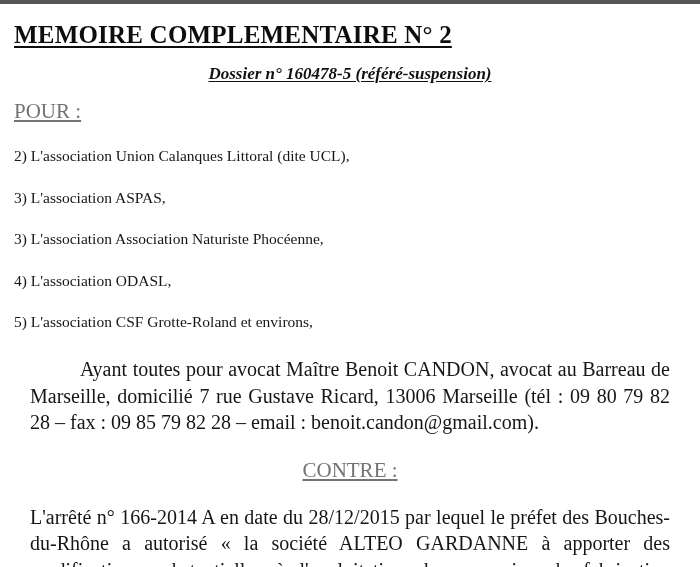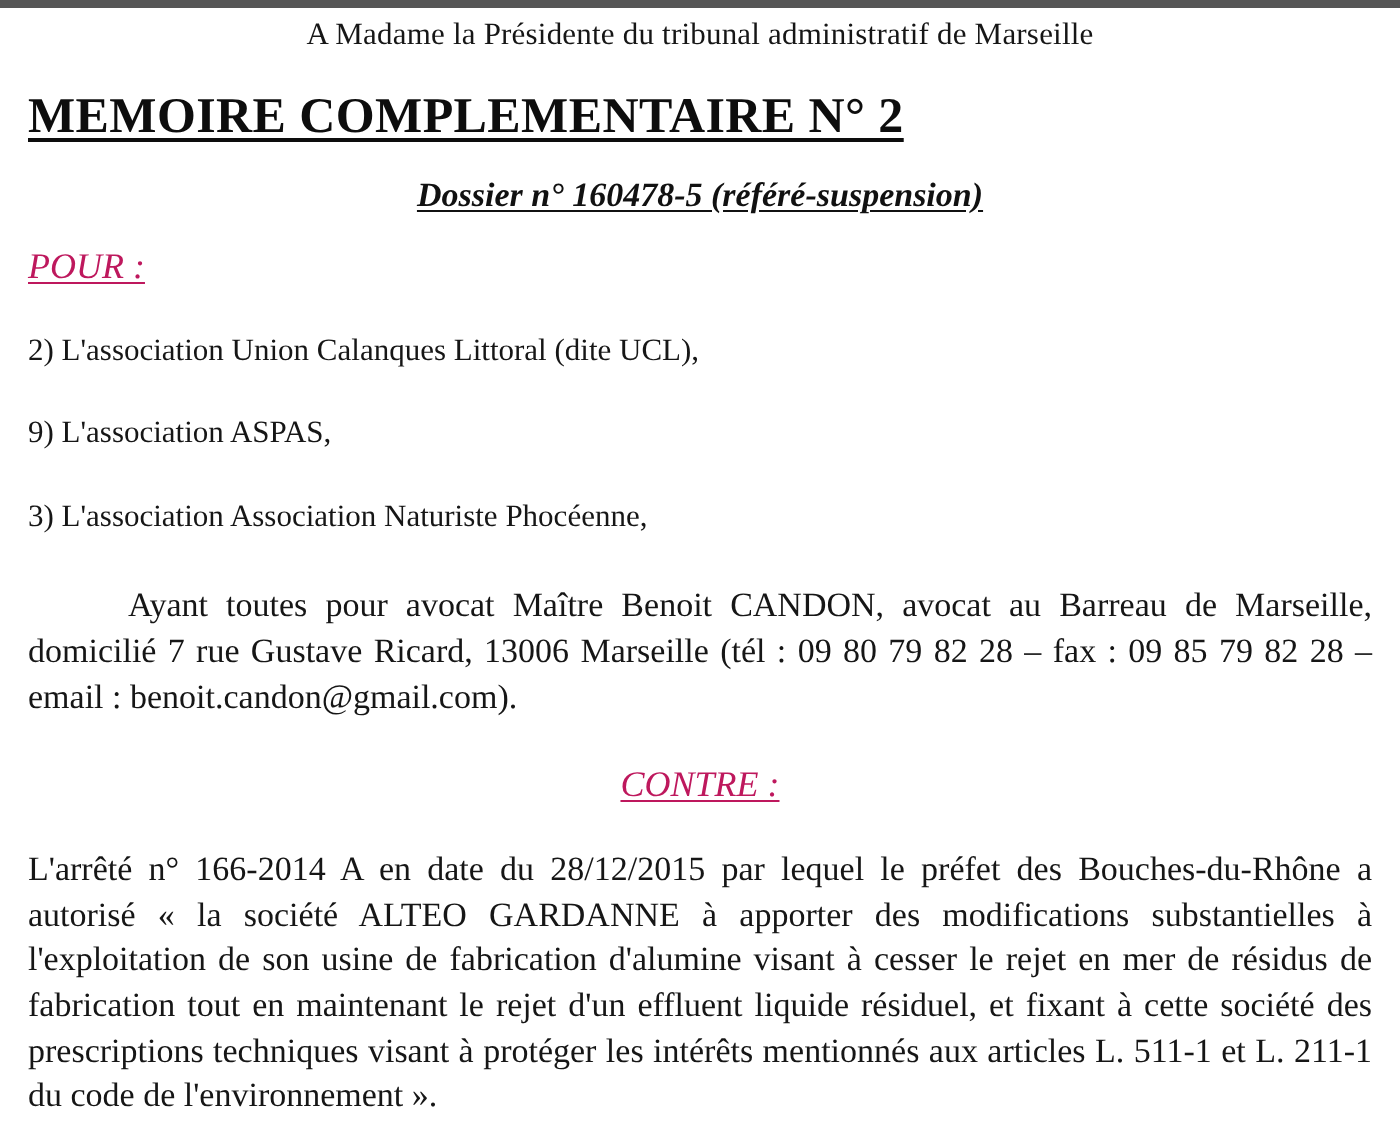--- a/index.html
+++ b/index.html
@@ -58,78 +58,78 @@
     font-style: italic;
     margin-top: 15px;
     color: #111111;
   }
   .doc-subtitle .ul {
     text-decoration: underline;
     text-underline-offset: 2px;
     text-align: right;
   }
   .section-heading {
-    font-size: 18px;
+    font-size: 21px;
     margin-top: 15px;
-    color: #be185d;
-    font-style: italic;
+    color: #737373;
   }
   .section-heading .ul {
     text-decoration: underline;
     text-underline-offset: 2px;
   }
   .party-list {
     margin: 0;
     padding: 0;
     list-style: none;
   }
   .party-item {
     font-size: 15.5px;
     line-height: 1.2;
     margin-top: 23px;
     color: #161616;
   }
   .body-para {
-    font-size: 17px;
+    font-size: 20px;
     line-height: 1.33;
     text-align: justify;
     color: #161616;
-    margin: 0;
+    margin: 16px;
   }
   #advocate-para {
     margin-top: 24px;
     text-indent: 50px;
   }
   #contre-heading {
     margin-top: 22px;
     text-align: center;
   }
   #object-para {
     margin-top: 21px;
   }
 </style>
 </head>
 <body>
 
 <div id="top-bar"></div>
 
 <div id="page">
 
-  <div class="doc-header">A Madame la Présidente du tribunal administratif de Marseille</div>
 
   <div class="doc-title"><span class="ul">MEMOIRE COMPLEMENTAIRE N° 2</span></div>
 
   <div class="doc-subtitle"><span class="ul">Dossier n° 160478-5 (référé-suspension)</span></div>
 
   <div class="section-heading"><span class="ul">POUR :</span></div>
 
   <ul class="party-list">
     <li class="party-item">2) L'association Union Calanques Littoral (dite UCL),</li>
-    <li class="party-item">9) L'association ASPAS,</li>
+    <li class="party-item">3) L'association ASPAS,</li>
     <li class="party-item">3) L'association Association Naturiste Phocéenne,</li>
+    <li class="party-item">4) L'association ODASL,</li>
+    <li class="party-item">5) L'association CSF Grotte-Roland et environs,</li>
   </ul>
 
   <p id="advocate-para" class="body-para">Ayant toutes pour avocat Maître Benoit CANDON, avocat au Barreau de Marseille, domicilié 7 rue Gustave Ricard, 13006 Marseille (tél : 09 80 79 82 28 – fax : 09 85 79 82 28 – email : benoit.candon@gmail.com).</p>
 
   <div id="contre-heading" class="section-heading"><span class="ul">CONTRE :</span></div>
 
   <p id="object-para" class="body-para">L'arrêté n° 166-2014 A en date du 28/12/2015 par lequel le préfet des Bouches-du-Rhône a autorisé « la société ALTEO GARDANNE à apporter des modifications substantielles à l'exploitation de son usine de fabrication d'alumine visant à cesser le rejet en mer de résidus de fabrication tout en maintenant le rejet d'un effluent liquide résiduel, et fixant à cette société des prescriptions techniques visant à protéger les intérêts mentionnés aux articles L. 511-1 et L. 211-1 du code de l'environnement ».</p>
 
 </div>
 

